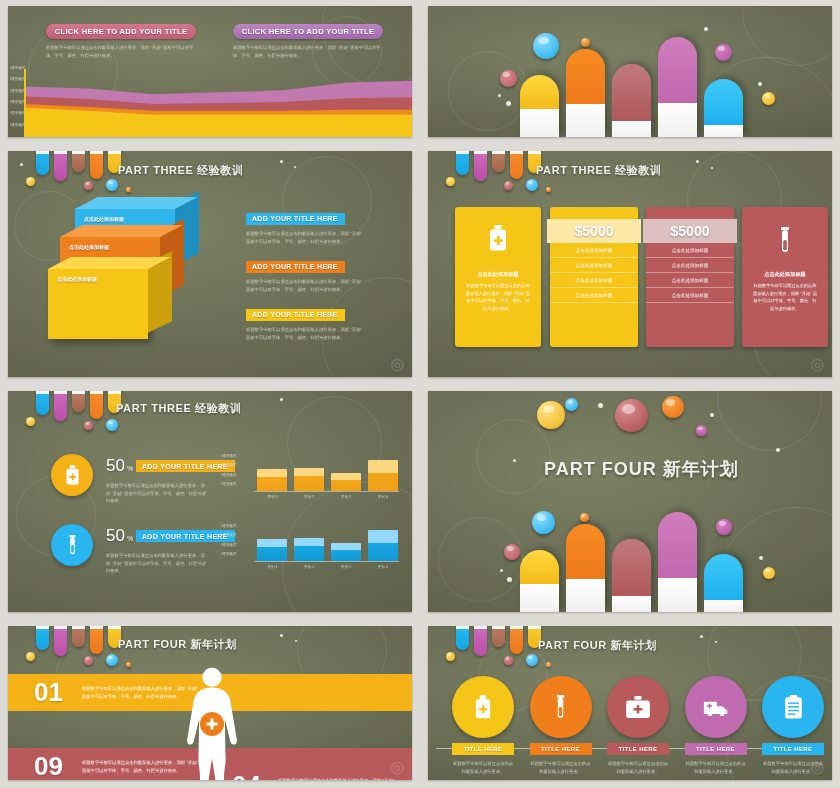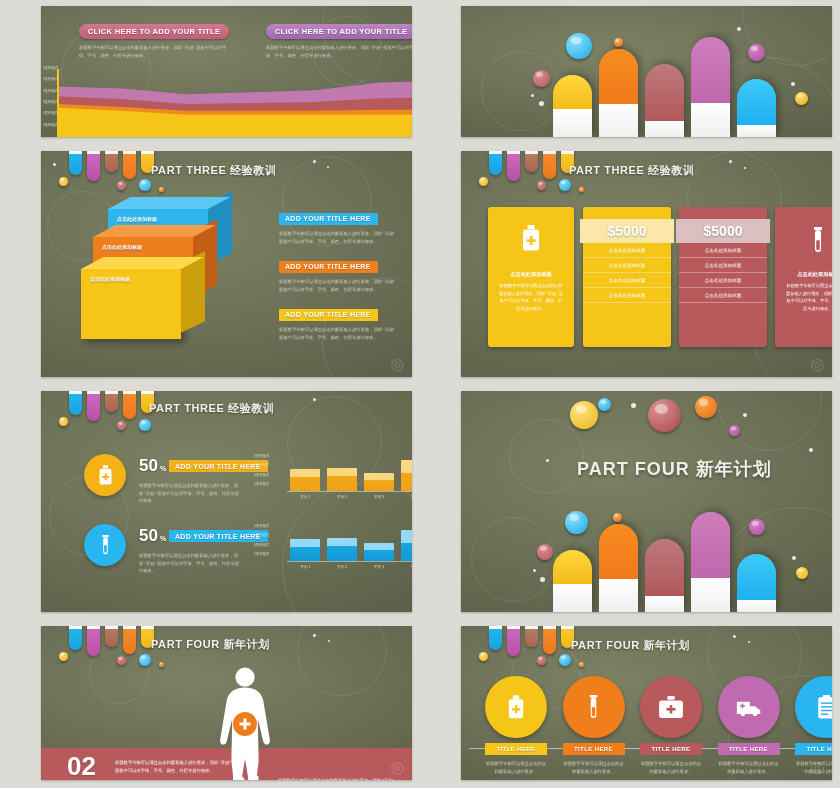--- a/index.html
+++ b/index.html
@@ -8,21 +8,21 @@
     background: #dcdbd5;
     font-family: "Liberation Sans", sans-serif;
     overflow: hidden;
   }
   .grid {
     width: 840px; height: 788px;
     display: grid;
     grid-template-columns: 420px 420px;
     grid-template-rows: 145px 240px 235px 168px;
   }
-  .cell { position: relative; overflow: hidden; padding: 6px 8px 8px 8px; margin-left: 33px; }
+  .cell { position: relative; overflow: hidden; padding: 6px 8px 8px 8px; }
   .slide {
     position: relative; width: 100%; height: 100%;
     overflow: hidden;
     background:
       radial-gradient(ellipse 90% 80% at 40% 35%, #7d8164 0%, #6f7359 45%, #5e6149 100%);
     box-shadow: 0 1px 2px rgba(0,0,0,.25);
   }
   
   .ring { position:absolute; border-radius:50%; border:1px solid rgba(255,255,255,.10); pointer-events:none; }
   .dotw { position:absolute; border-radius:50%; background:rgba(255,255,255,.85); }
@@ -61,21 +61,21 @@
   
   .price-col { position:absolute; border-radius:3px; box-shadow:0 2px 4px rgba(0,0,0,.3); }
   .price-head { color:#fff; font-size:14px; font-weight:bold; text-align:center;
                 padding:4px 0; text-shadow:0 1px 2px rgba(0,0,0,.3); }
   .price-row { color:#fff; font-size:4.6px; text-align:center; padding:4.5px 0;
                border-bottom:1px solid rgba(255,255,255,.35); }
 
   
   .circ-ico { border-radius:50%; display:flex; align-items:center; justify-content:center;
               box-shadow:0 2px 4px rgba(0,0,0,.3); }
-  .pct { color:#fff; font-size:17px; font-weight:bold; line-height:1;
+  .pct { color:#fff; font-size:17px; font-weight:normal; line-height:1;
          text-shadow:0 1px 2px rgba(0,0,0,.35); }
   .pct small { font-size:7px; }
   .bar { position:absolute; bottom:0; border-radius:1px 1px 0 0; }
 
   
   .band { position:absolute; left:0; right:0; display:flex; align-items:center; }
   .bignum { color:#fff; font-size:26px; font-weight:bold; line-height:.86;
             text-shadow:0 1px 2px rgba(0,0,0,.25); }
 
   
@@ -422,22 +422,26 @@
         <div class="orb" style="width:9px;height:9px;left:12px;top:28px;background:radial-gradient(circle at 30% 26%,#ffe07a,#eab315);"></div>
         <div class="orb" style="width:9px;height:9px;left:70px;top:32px;background:radial-gradient(circle at 30% 26%,#dc9093,#b4595c);"></div>
         <div class="orb" style="width:12px;height:12px;left:92px;top:30px;background:radial-gradient(circle at 30% 26%,#8ee0ff,#1aa9e8);"></div>
         <div class="orb" style="width:5px;height:5px;left:112px;top:38px;background:radial-gradient(circle at 30% 26%,#ffb764,#e8761a);"></div>
       </div>
 
       <div class="slide-title" style="left:110px;top:11px;">PART FOUR 新年计划</div>
       <div class="dotw" style="width:3px;height:3px;left:272px;top:8px;"></div>
       <div class="dotw" style="width:2px;height:2px;left:287px;top:14px;"></div>
 
+      <div class="band" style="top:48px;height:37px;background:#f5b216;">
+        <div class="bignum" style="margin-left:26px;width:26px;">01</div>
+        <div class="bodytext" style="margin:0 0 0 22px;width:120px;color:#fff;">标题数字等都可以通过点击和重新输入进行更改，顶部 "开始" 面板中可以对字体、字号、颜色、行距等进行修改。</div>
+      </div>
       <div class="band" style="top:122px;height:37px;background:#b85a5c;">
-        <div class="bignum" style="margin-left:26px;width:26px;">02</div>
+        <div class="bignum" style="margin-left:26px;width:26px;">09</div>
         <div class="bodytext" style="margin:0 0 0 22px;width:120px;color:#fff;">标题数字等都可以通过点击和重新输入进行更改，顶部 "开始" 面板中可以对字体、字号、颜色、行距等进行修改。</div>
       </div>
       <div class="band" style="top:159px;bottom:0;background:#b07ab5;justify-content:flex-end;">
         <div class="bodytext" style="margin:0 14px 0 0;width:120px;color:#fff;">标题数字等都可以通过点击和重新输入进行更改，顶部 "开始" 面板中可以对字体、字号、颜色、行距等进行修改。</div>
         <div class="bignum" style="order:-1;width:26px;margin-right:20px;">04</div>
       </div>
 
       <svg viewBox="0 0 90 170" style="position:absolute;left:168px;top:40px;width:72px;height:136px;">
         <circle cx="45" cy="14" r="12" fill="#fff"></circle>
         <path d="M45,27 C32,27 24,33 22,44 L14,92 C13,98 19,101 22,95 L29,66 L28,118 C28,124 30,130 30,140 L30,168 L41,168 L41,140 L45,116 L49,140 L49,168 L60,168 L60,140 C60,130 62,124 62,118 L61,66 L68,95 C71,101 77,98 76,92 L68,44 C66,33 58,27 45,27 Z" fill="#fff"></path>

